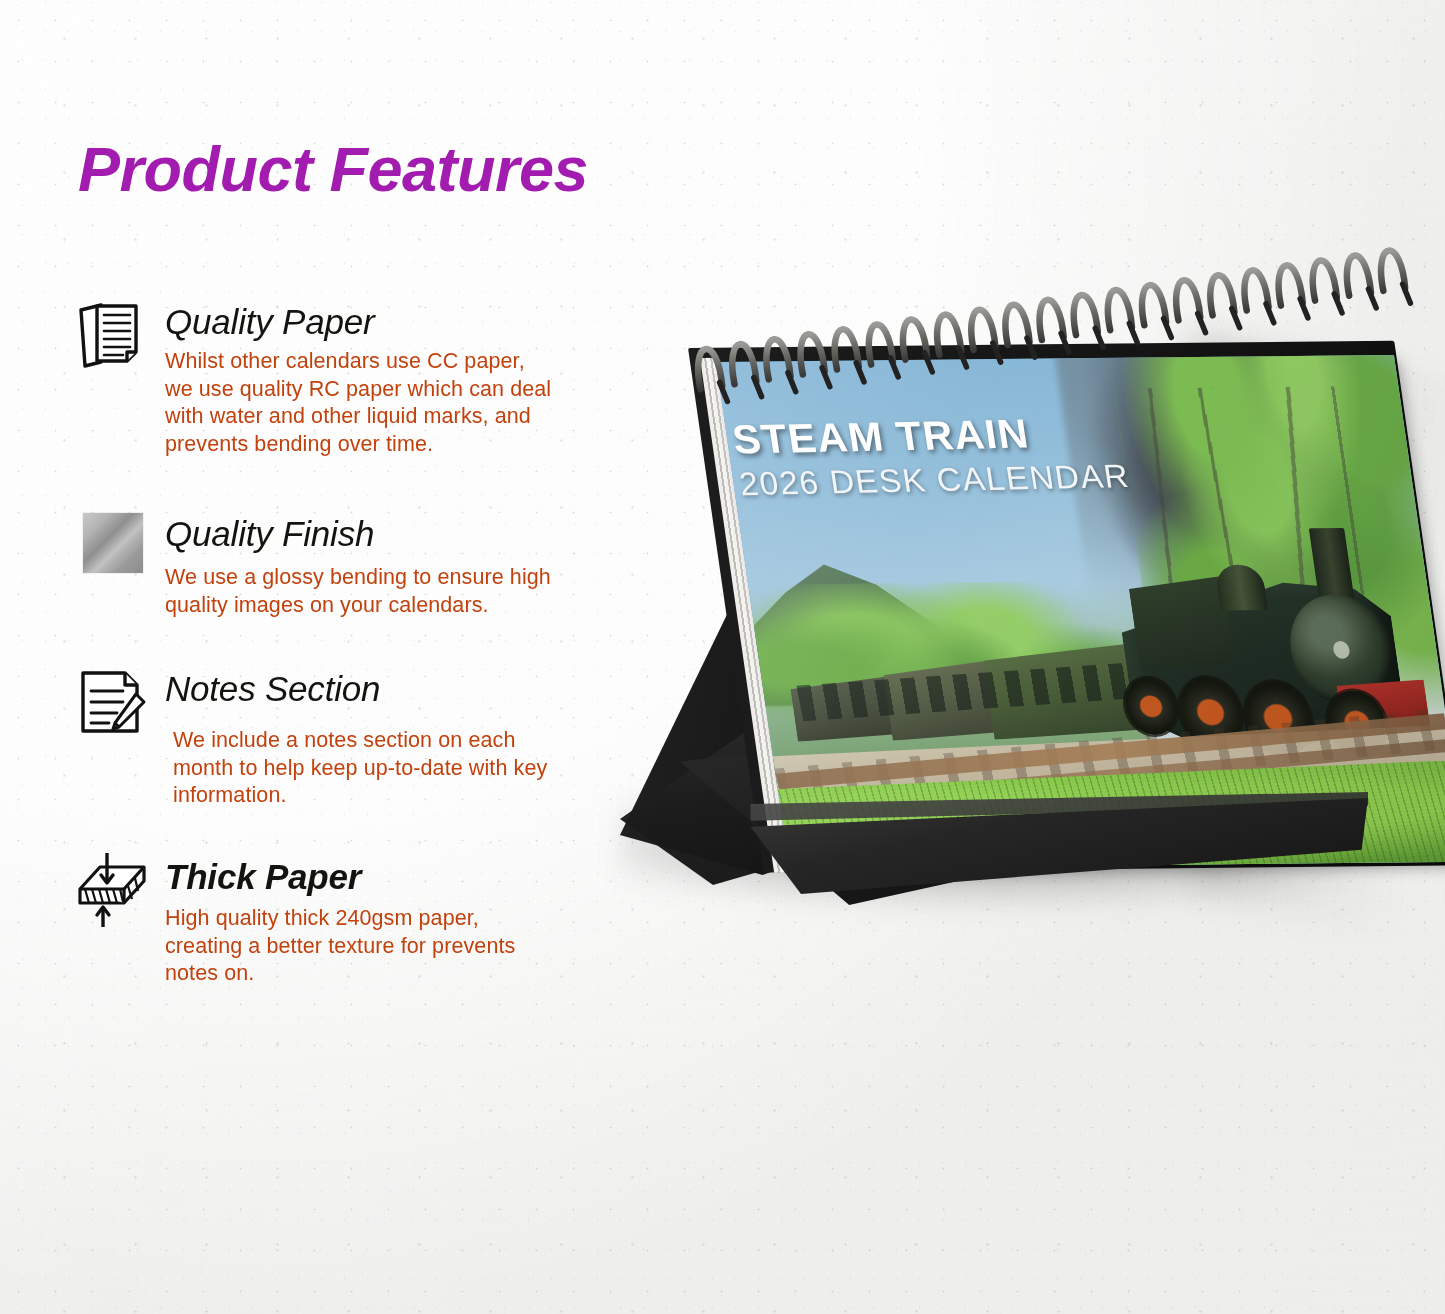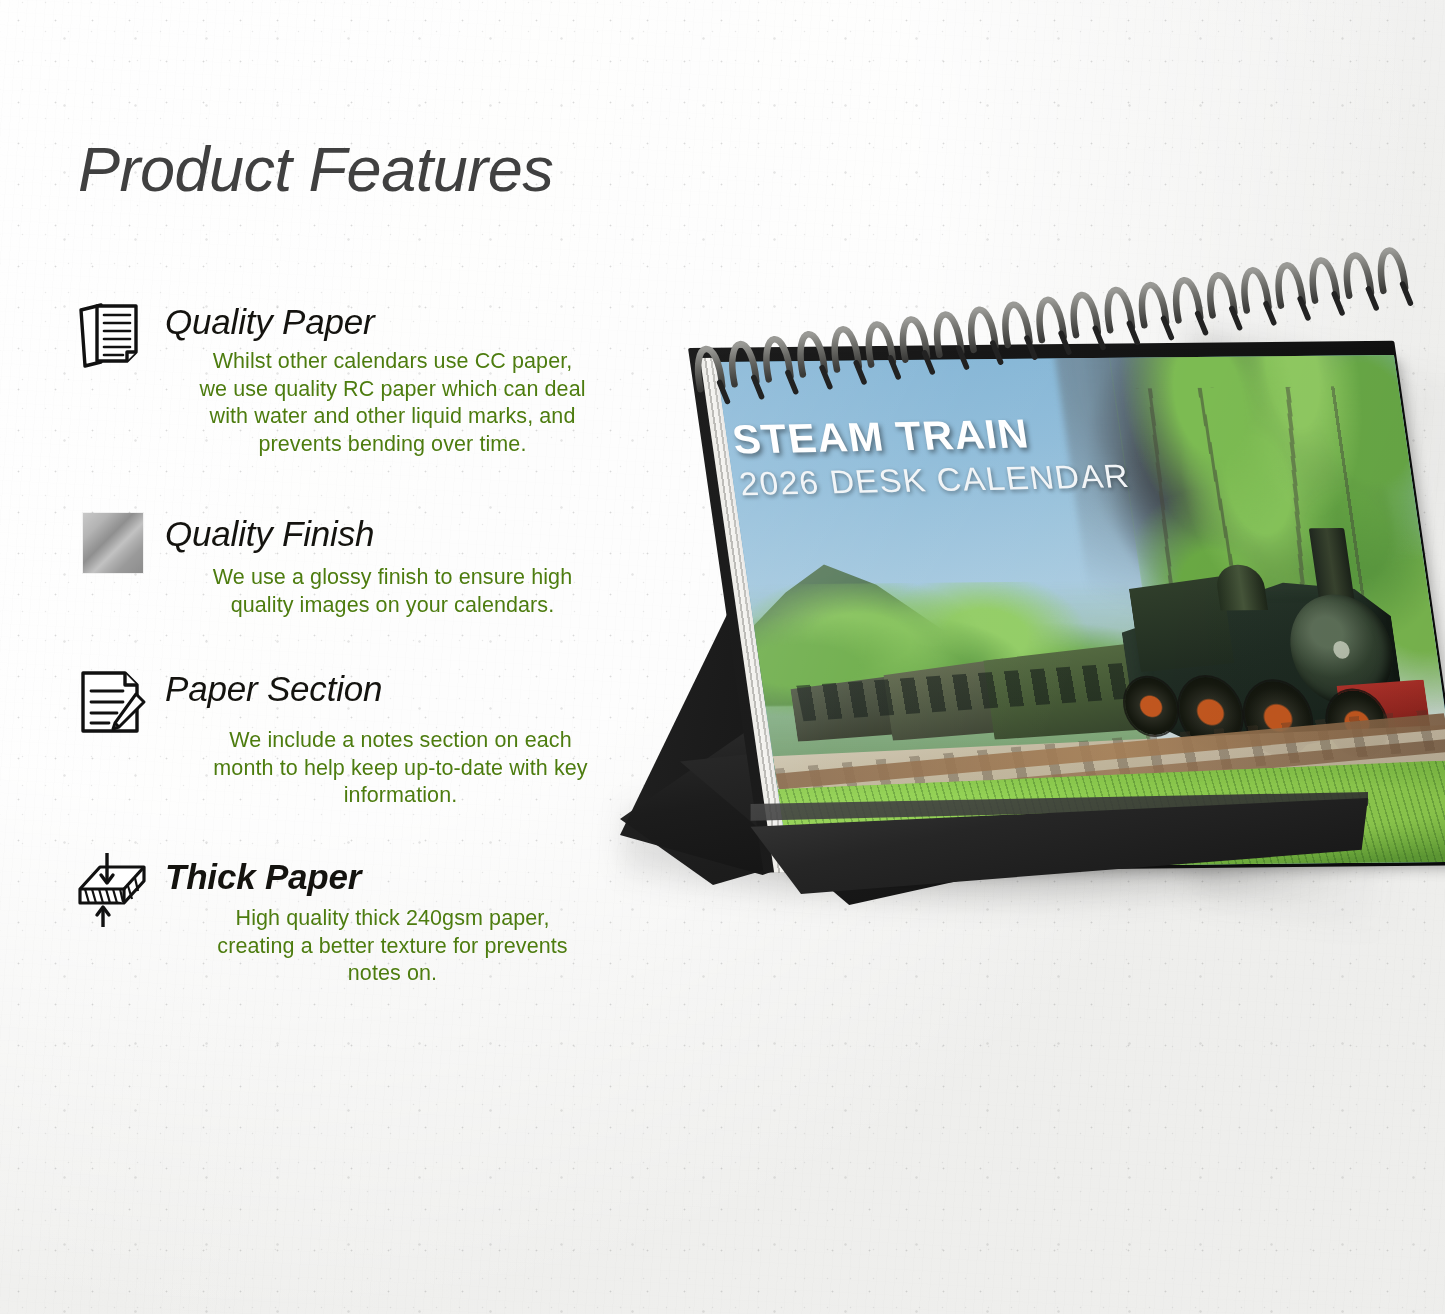--- a/index.html
+++ b/index.html
@@ -30,38 +30,38 @@
     background-image:
       repeating-linear-gradient(94deg, rgba(0,0,0,.025) 0 1px, rgba(0,0,0,0) 1px 9px),
       repeating-linear-gradient(3deg, rgba(0,0,0,.018) 0 1px, rgba(0,0,0,0) 1px 13px);
   }
 
   
   #left-col{position:absolute;left:0;top:0;width:640px;height:1314px;}
 
   #page-title{
     position:absolute;left:78px;top:133px;
-    font-size:63px;font-style:italic;font-weight:400;
-    color:#404040;letter-spacing:-0.5px;white-space:nowrap;
+    font-size:63px;font-style:italic;font-weight:700;
+    color:#a21caf;letter-spacing:-0.5px;white-space:nowrap;
   }
 
   .feature{position:absolute;left:75px;width:560px;}
   .feature-icon{
     position:absolute;left:0;top:0;width:74px;height:74px;
   }
   .feature-icon svg{display:block;width:100%;height:100%;}
   .feature-title{
     position:absolute;left:90px;top:2px;
     font-size:35px;font-style:italic;font-weight:400;
     color:#14130f;white-space:nowrap;letter-spacing:-0.2px;text-align:center;
   }
   .feature-body{
     position:absolute;left:90px;top:48px;width:455px;
-    font-size:21.5px;line-height:27.5px;color:#4d7c0f;
-    white-space:pre-line;letter-spacing:.1px;text-align:center;
+    font-size:21.5px;line-height:27.5px;color:#c2410c;
+    white-space:pre-line;letter-spacing:.1px;
   }
   #feature-0{top:300px;}
   #feature-1{top:508px;}
   #feature-2{top:665px;}
   #feature-3{top:853px;}
   #feature-1 .feature-title{top:6px;}
   #feature-1 .feature-body{top:56px;}
   #feature-2 .feature-title{top:4px;}
   #feature-2 .feature-body{top:62px;margin-left:8px;}
   #feature-3 .feature-title{top:4px;font-weight:bold;}
@@ -326,21 +326,21 @@
 we use quality RC paper which can deal
 with water and other liquid marks, and
 prevents bending over time.</div>
   </div>
 
   <div class="feature" id="feature-1">
     <div class="feature-icon">
       <div id="glossy-swatch"></div>
     </div>
     <div class="feature-title">Quality Finish</div>
-    <div class="feature-body">We use a glossy finish to ensure high
+    <div class="feature-body">We use a glossy bending to ensure high
 quality images on your calendars.</div>
   </div>
 
   <div class="feature" id="feature-2">
     <div class="feature-icon">
       <svg viewBox="0 0 74 74" xmlns="http://www.w3.org/2000/svg">
         <g fill="#fff" stroke="#111" stroke-width="3.4" stroke-linejoin="round">
           <path d="M8 8 L50 8 L62 20 L62 66 L8 66 Z"></path>
           <path d="M50 8 L50 20 L62 20"></path>
         </g>
@@ -349,21 +349,21 @@
           <line x1="16" y1="37" x2="48" y2="37"></line>
           <line x1="16" y1="48" x2="42" y2="48"></line>
           <line x1="16" y1="58" x2="34" y2="58"></line>
         </g>
         <g fill="#fff" stroke="#111" stroke-width="3" stroke-linejoin="round">
           <path d="M61 29 L69 37 L44 62 L38 64 L40 58 Z"></path>
           <path d="M40 58 L44 62"></path>
         </g>
       </svg>
     </div>
-    <div class="feature-title">Paper Section</div>
+    <div class="feature-title">Notes Section</div>
     <div class="feature-body">We include a notes section on each
 month to help keep up-to-date with key
 information.</div>
   </div>
 
   <div class="feature" id="feature-3">
     <div class="feature-icon">
       <svg viewBox="0 0 74 74" xmlns="http://www.w3.org/2000/svg">
         <g fill="#fff" stroke="#111" stroke-width="3.2" stroke-linejoin="round">
           <path d="M5 36 L25 14 L69 14 L69 28 L49 50 L5 50 Z"></path>

